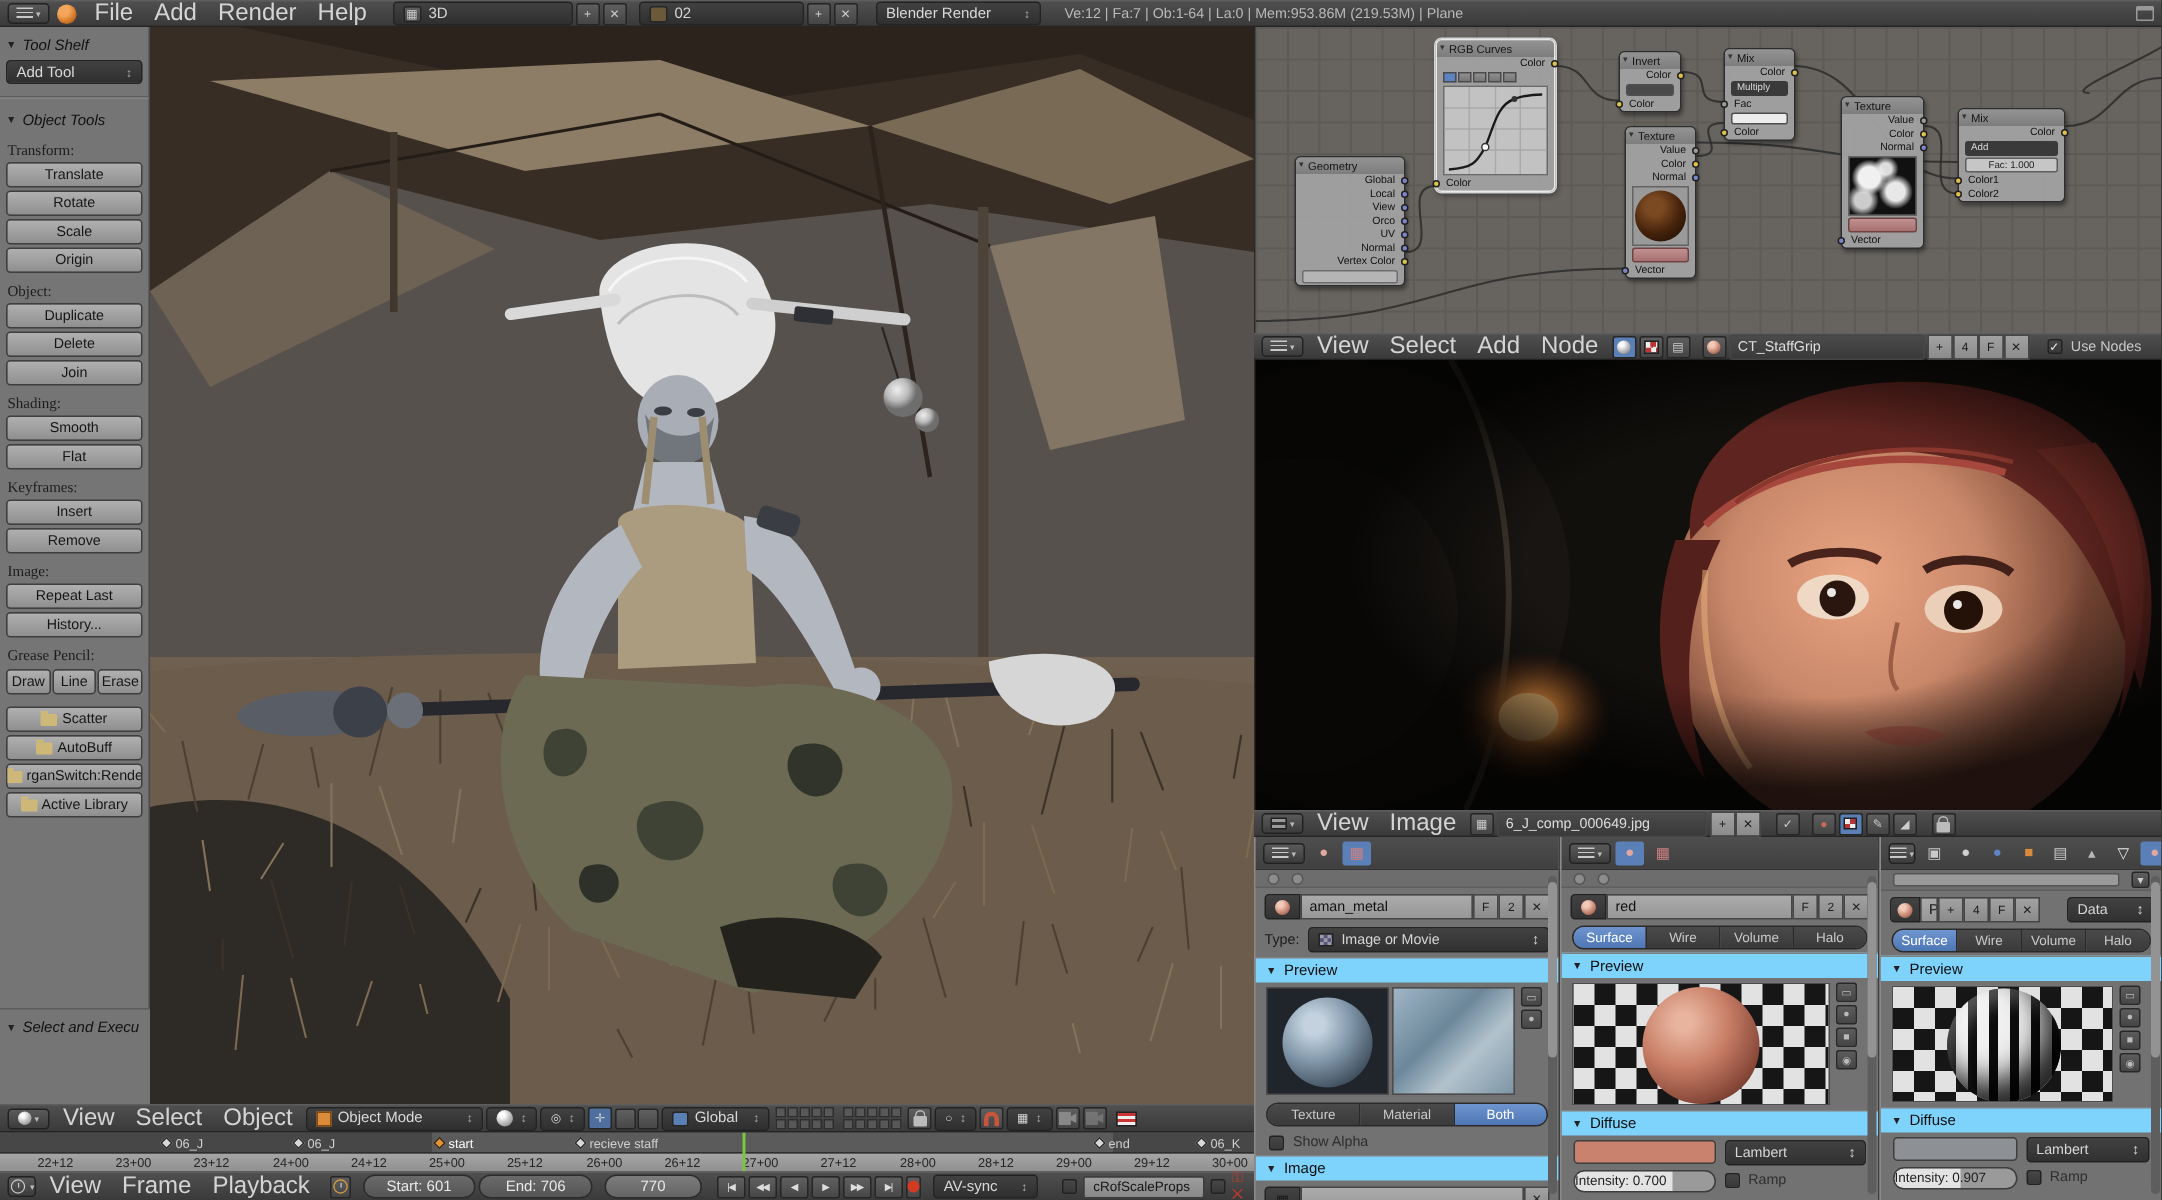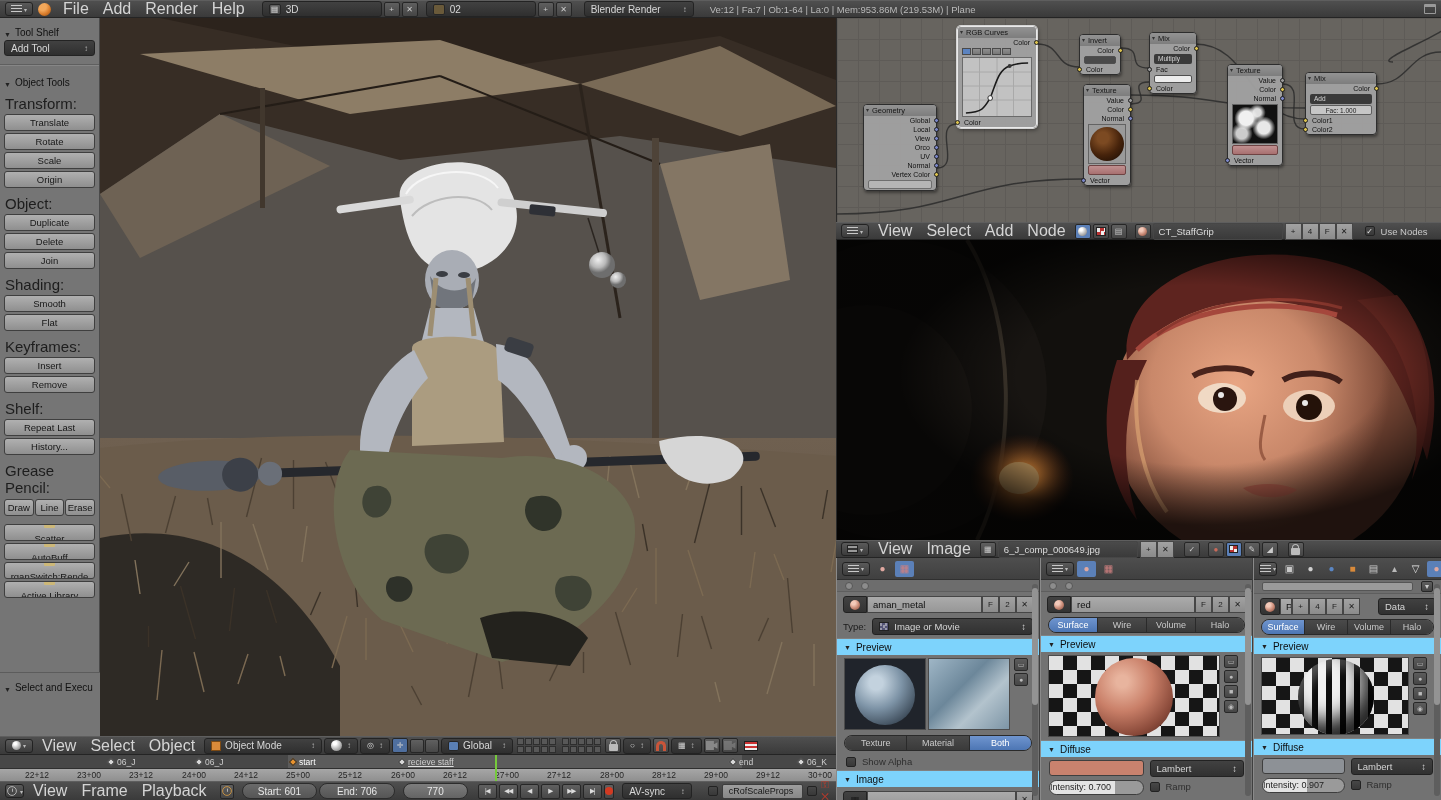--- a/index.html
+++ b/index.html
@@ -26,29 +26,29 @@
            height:16px; display:inline-flex; align-items:center; justify-content:center; padding:0 10px;
            color:#e8e8e8; font-size:10px; }
   .sqbtn { width:16px; height:15px; background:linear-gradient(#5f5f5f,#454545); border:1px solid #262626;
            border-radius:2px; display:flex; align-items:center; justify-content:center; font-size:8px; color:#ccc; }
   .logo { width:13px; height:13px; border-radius:50%;
           background:radial-gradient(circle at 35% 30%, #f2a75a 0 30%, #d87b2a 60%, #8a4a14); margin:0 3px; }
 
   
   #toolshelf { left:0; top:18px; width:100px; height:718px; background:#757575;
                border-right:1px solid #4a4a4a; padding:4px 4px 0 4px; color:#161616; }
-  .sec-title { display:flex; align-items:flex-end; gap:4px; color:#111; font-size:10px; height:16px; }
+  .sec-title { display:flex; align-items:center; gap:4px; color:#111; font-size:10px; height:16px;font-style:italic; }
   .sec-title .arr { font-size:7px; color:#222; }
   .btn3d { display:block; width:100%; height:17px; background:linear-gradient(#b0b0b0,#8f8f8f);
            border:1px solid #3f3f3f; border-radius:3px; color:#161616; font-size:9.5px; text-align:center;
            line-height:15px; margin:2px 0; overflow:hidden; white-space:nowrap; }
-  .ts-label { color:#1d1d1d; font-size:15px; margin:7px 0 1px 1px; }
+  .ts-label { color:#1d1d1d; font-size:10px; margin:7px 0 1px 1px;font-family:Liberation Serif, serif; }
   .ts-row { display:flex; gap:1px; }
   .ts-row .btn3d { padding:0 1px; }
-  .iconbtn { display:flex; align-items:center; justify-content:center; gap:3px;flex-direction:column; }
+  .iconbtn { display:flex; align-items:center; justify-content:center; gap:3px; }
   .fold { width:11px; height:8px; background:#cdb878; border-radius:1px; position:relative; flex:none; }
   .fold::before { content:""; position:absolute; top:-2px; left:0; width:5px; height:2px; background:#cdb878; }
   .sep-line { border-top:1px solid #5f5f5f; border-bottom:1px solid #868686; margin:6px -4px; }
   #ts-bottom { position:absolute; left:0; bottom:0; width:100px; padding:4px; background:#757575; height:64px;
                border-top:1px solid #5c5c5c; }
 
   
   #viewport { left:100px; top:18px; width:736px; height:718px; overflow:hidden; background:#4d4844; }
   #v3d-header { left:0; top:736px; width:836px; height:19px; }
   .toggle3 { display:flex; gap:1px; }
@@ -243,21 +243,21 @@
         <div class="ts-label">Object:</div>
         <button class="btn3d">Duplicate</button>
         <button class="btn3d">Delete</button>
         <button class="btn3d">Join</button>
         <div class="ts-label">Shading:</div>
         <button class="btn3d">Smooth</button>
         <button class="btn3d">Flat</button>
         <div class="ts-label">Keyframes:</div>
         <button class="btn3d">Insert</button>
         <button class="btn3d">Remove</button>
-        <div class="ts-label">Shelf:</div>
+        <div class="ts-label">Image:</div>
         <button class="btn3d">Repeat Last</button>
         <button class="btn3d">History...</button>
         <div class="ts-label">Grease Pencil:</div>
         <div class="ts-row">
           <button class="btn3d">Draw</button>
           <button class="btn3d">Line</button>
           <button class="btn3d">Erase</button>
         </div>
       </div>
     <div id="ts-iconbtns" style="margin-top:6px">
@@ -968,21 +968,21 @@
           <span class="mlab">06_J</span>
         </span>
         <span class="marker" style="left: 196px; bottom: 14px;">
           <span class="mdia"></span>
           <span class="mlab">06_J</span>
         </span>
         <span class="marker sel" style="left: 290px; bottom: 14px;">
           <span class="mdia"></span>
           <span class="mlab">start</span>
         </span>
-        <span class="marker" style="left: 399px; bottom: 14px; text-decoration: underline;">
+        <span class="marker" style="left: 384px; bottom: 14px;">
           <span class="mdia"></span>
           <span class="mlab">recieve staff</span>
         </span>
         <span class="marker" style="left: 730px; bottom: 14px;">
           <span class="mdia"></span>
           <span class="mlab">end</span>
         </span>
         <span class="marker" style="left: 798px; bottom: 14px;">
           <span class="mdia"></span>
           <span class="mlab">06_K</span>

